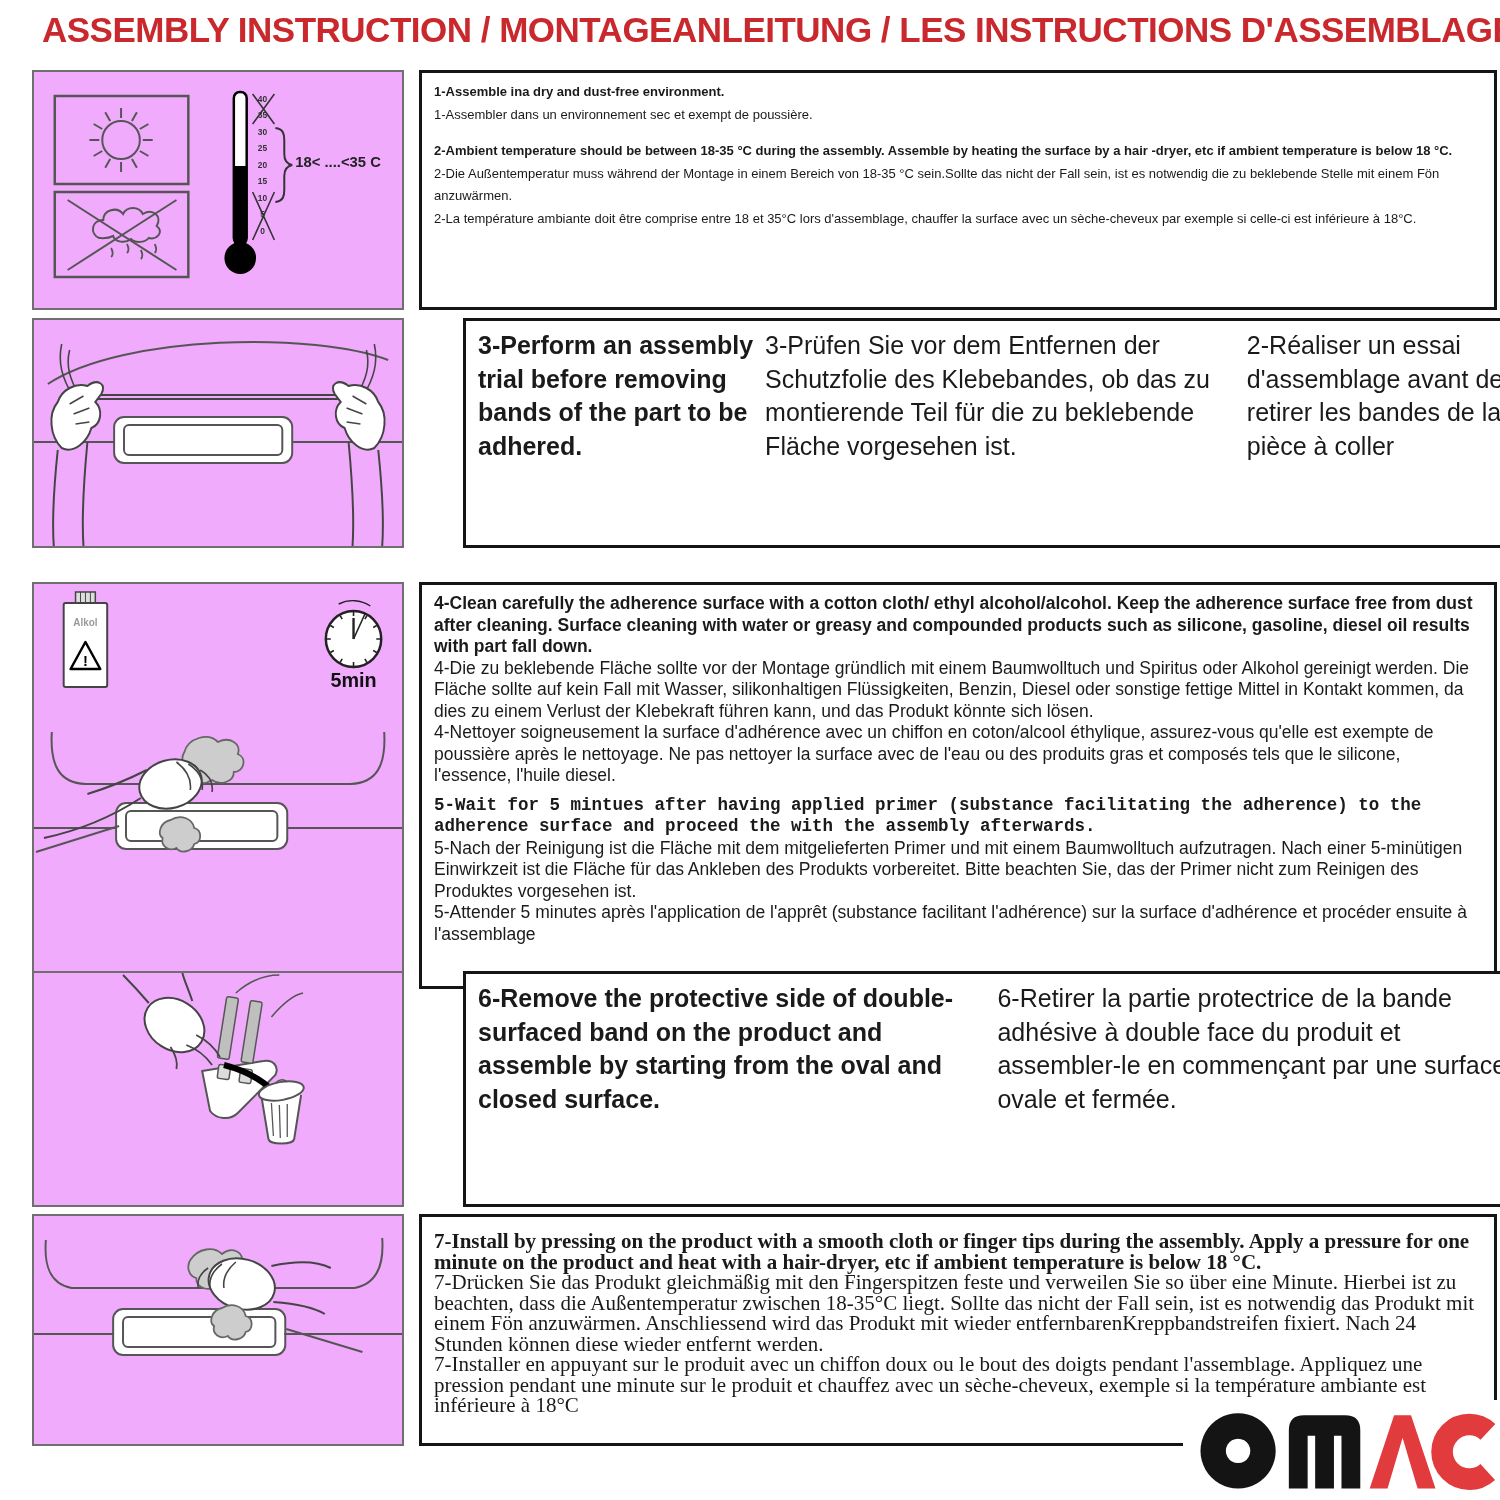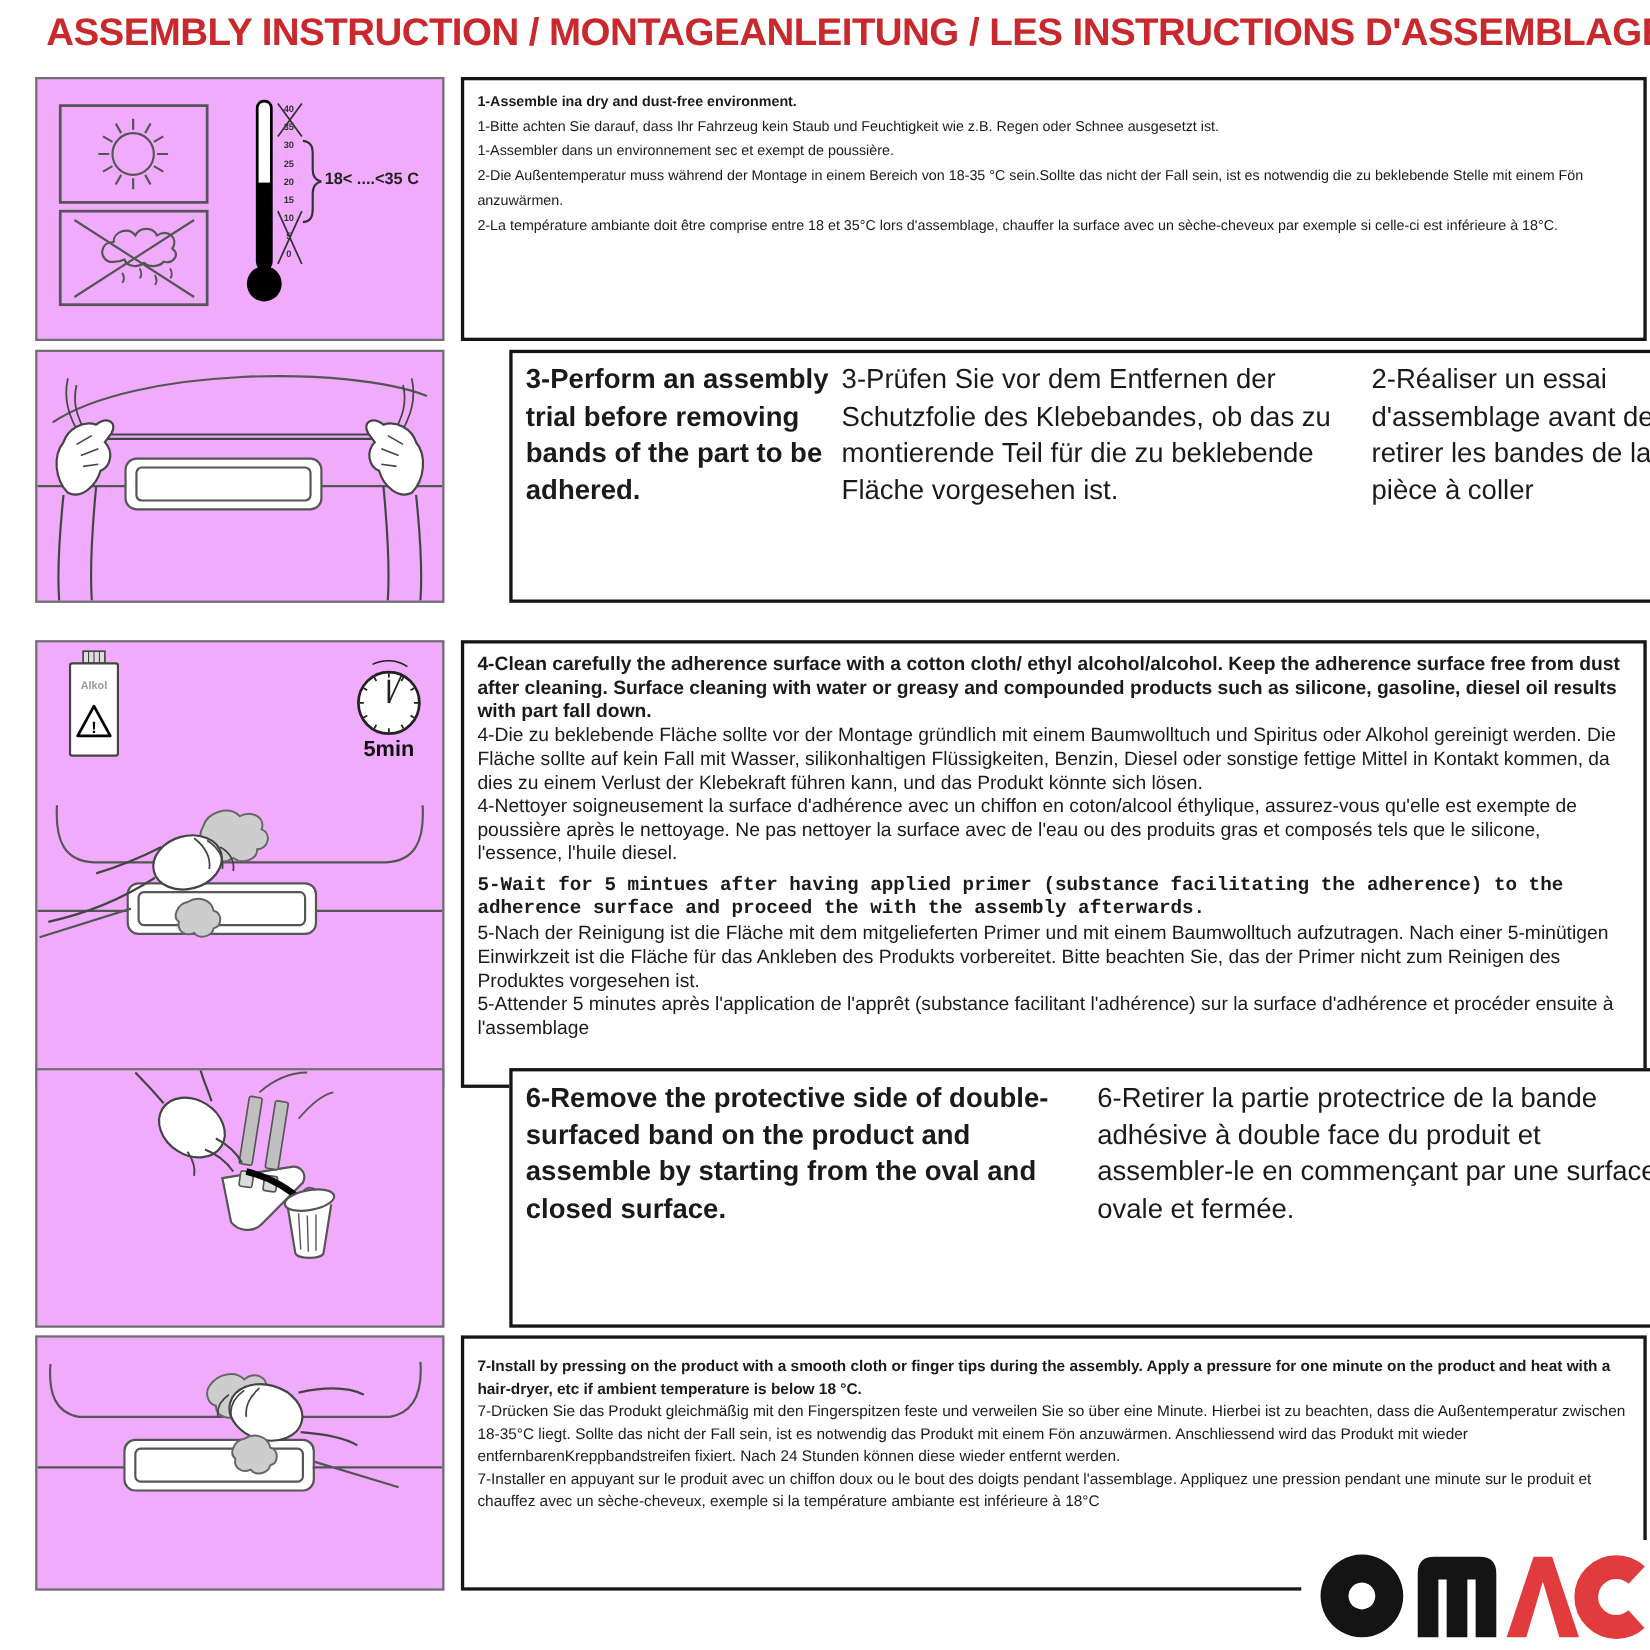--- a/index.html
+++ b/index.html
@@ -12,21 +12,21 @@
   .tbox{position:absolute;left:419px;width:1078px;border:3px solid #151515;
         background:#fff;box-sizing:border-box;padding:8px 12px;}
   .r1{top:70px;height:240px}
   .r2{top:318px;height:230px}
   .r3{top:582px;height:407px}
   .r4{top:971px;height:236px}
   .r5{top:1214px;height:232px}
   .tbox p{margin:0;}
   .txt-sm p{font-size:13px;line-height:22.5px;}
   .tbox.r3 p{font-size:17.5px;line-height:21.5px;}
-  .tbox.r5 p{font-size:14px;line-height:20.5px;}
+  .tbox.r5 p{font-size:21px;line-height:20.5px;font-family:Liberation Serif, serif;}
   .tbox.r5{padding-top:14px;}
   .txt-lg p{font-size:25px;line-height:33.5px;}
   .center{display:flex;flex-direction:row;justify-content:flex-start;margin-left:44px;}
   p.b{font-weight:bold;}
   p.gap{margin-top:14px;}
   .tbox.r3 p.gap{margin-top:8px;font-family:Liberation Mono, monospace;}
   svg.illu{display:block;width:100%;height:100%;}
   .logo{position:absolute;left:1183px;top:1400px;width:317px;height:98px;background:#fff;
         display:flex;align-items:center;justify-content:flex-end;z-index:5;box-sizing:border-box;}
 </style>
@@ -66,22 +66,22 @@
           <text x="231" y="162">0</text>
         </g>
         <path d="M221,22 L243,52 M243,22 L221,52 M221,120 L243,168 M243,120 L221,168" stroke="#333" stroke-width="1.6" fill="none"></path>
         <path d="M244,56 c8,1 9,6 9,12 v14 c0,7 3,10 8,11 c-5,1 -8,4 -8,11 v14 c0,6 -1,11 -9,12" fill="none" stroke="#333" stroke-width="2"></path>
         <text x="264" y="95" font-size="15" font-weight="bold" fill="#222">18&lt; ....&lt;35 C</text>
       </g>
     </svg>
   </div>
   <div class="tbox r1 txt-sm">
     <p class="b">1-Assemble ina dry and dust-free environment.</p>
-    <p>1-Bitte achten Sie darauf, dass Ihr Fahrzeug kein Staub und Feuchtigkeit wie z.B. Regen oder Schnee ausgesetzt ist.</p>
     <p>1-Assembler dans un environnement sec et exempt de poussière.</p>
+    <p class="b gap">2-Ambient temperature should be between 18-35 °C  during the assembly. Assemble by heating the surface by a hair -dryer, etc if ambient temperature is below 18 °C.</p>
     <p>2-Die Außentemperatur muss während der Montage in einem Bereich von 18-35 °C  sein.Sollte das nicht der Fall sein, ist es notwendig die zu beklebende Stelle mit einem Fön anzuwärmen.</p>
     <p>2-La température ambiante doit être comprise entre 18 et 35°C lors d'assemblage, chauffer la surface avec un sèche-cheveux par exemple si celle-ci est inférieure à 18°C.</p>
   </div>
 
   <div class="ibox r2">
     <svg class="illu" viewBox="0 0 372 226" preserveAspectRatio="none">
       <path d="M14,64 C90,14 286,12 358,40" fill="none" stroke="#555" stroke-width="2"></path>
       <g fill="#fff" stroke="#555" stroke-width="2">
         <rect x="81" y="97" width="180" height="46" rx="10"></rect>
         <rect x="91" y="105" width="160" height="30" rx="5"></rect>

